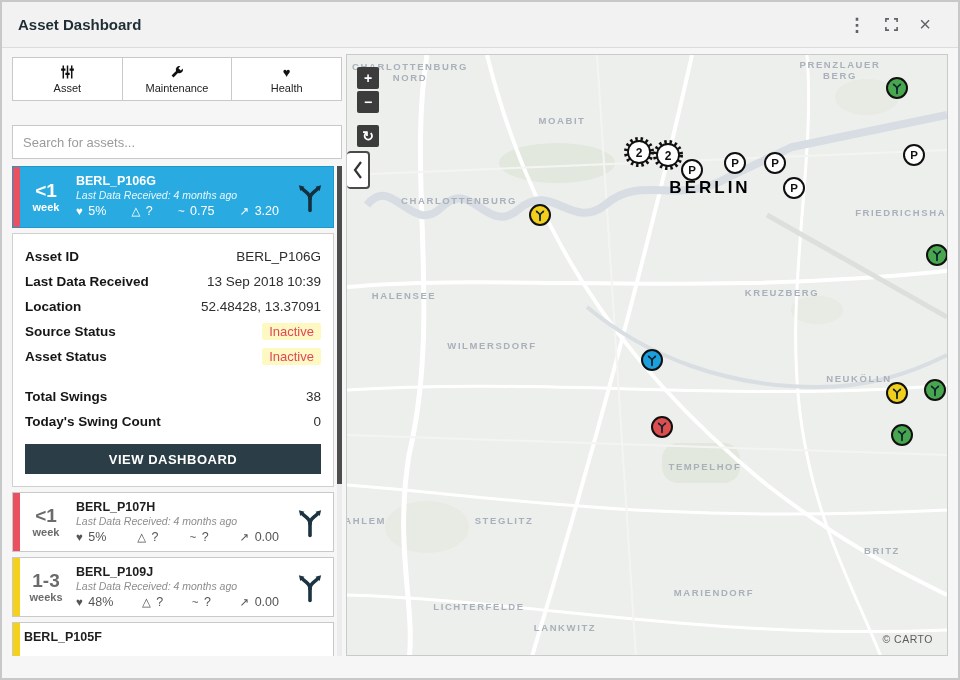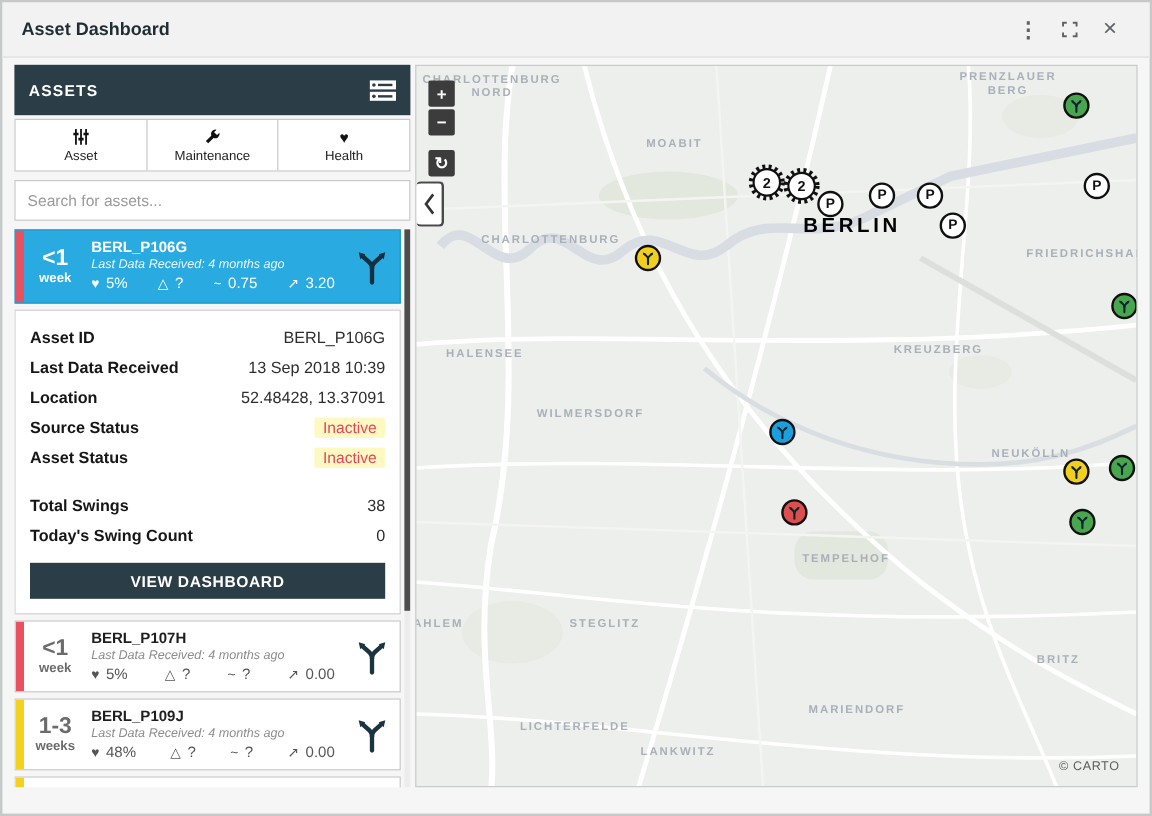--- a/index.html
+++ b/index.html
@@ -20,21 +20,21 @@
 
   
   .assets-bar { height:42px; background:#2b3d46; color:#fff; display:flex; align-items:center; padding:0 12px; }
   .assets-title { flex:1; font-size:13px; font-weight:bold; letter-spacing:1px; }
   .assets-listic { cursor:pointer; display:flex; }
   .tabs { margin-top:3px; display:flex; height:44px; background:#fff; border:1px solid #c9c9c9; }
   .tab { flex:1; display:flex; flex-direction:column; align-items:center; justify-content:center; gap:2px; cursor:pointer; border-right:1px solid #c9c9c9; }
   .tab:last-child { border-right:none; }
   .tab-label { font-size:11px; color:#222; }
   .tab-ic { height:15px; display:flex; align-items:center; color:#111; font-size:13px; }
-  .search-wrap { margin-top:7px; }
+  .search-wrap { margin-top:24px; }
   .search-wrap input { width:100%; height:34px; border:1px solid #c9c9c9; padding:0 10px; font-size:13px; font-family:"Liberation Sans",sans-serif; color:#333; background:#fff; outline:none; }
   .search-wrap input::placeholder { color:#9b9b9b; }
   .list { flex:1; margin-top:7px; position:relative; overflow:hidden; padding-right:8px; }
 
   
   .card { background:#fff; border:1px solid #c9c9c9; display:flex; height:60px; margin-bottom:5px; position:relative; overflow:hidden; cursor:pointer; }
   .card.selected { background:#29aae1; border-color:#2096c9; height:62px; color:#fff; }
   .sev { width:7px; flex:0 0 7px; }
   .sev-red { background:#e95160; }
   .sev-yellow { background:#f4d11f; }
@@ -92,33 +92,20 @@
       <svg width="15" height="15" viewBox="0 0 24 24" fill="none" stroke="#5f6368" stroke-width="2.6">
         <path d="M3 8V3h5M16 3h5v5M21 16v5h-5M8 21H3v-5"></path>
       </svg>
     </div>
     <div class="hdr-ic close-x">×</div>
   </div>
 
   <div class="main">
 
     <div class="sidebar">
-      <div class="assets-bar">
-        <div class="assets-title">ASSETS</div>
-        <div class="assets-listic">
-          <svg width="22" height="19" viewBox="0 0 22 19">
-            <rect x="0" y="1" width="22" height="7.5" fill="#fff"></rect>
-            <circle cx="3.6" cy="4.8" r="1.5" fill="#2b3d46"></circle>
-            <rect x="7" y="3.8" width="12" height="2" fill="#2b3d46"></rect>
-            <rect x="0" y="10.5" width="22" height="7.5" fill="#fff"></rect>
-            <circle cx="3.6" cy="14.3" r="1.5" fill="#2b3d46"></circle>
-            <rect x="7" y="13.3" width="12" height="2" fill="#2b3d46"></rect>
-          </svg>
-        </div>
-      </div>
 
       <div class="tabs">
         <div class="tab">
           <span class="tab-ic">
             <svg width="15" height="14" viewBox="0 0 16 14" stroke="#111" stroke-width="1.6">
               <path d="M3.5 0v14M8 0v14M12.5 0v14"></path>
               <path d="M1.2 4.5h4.6M5.7 9h4.6M10.2 4.5h4.6" stroke-width="2.4"></path>
             </svg>
           </span>
           <span class="tab-label">Asset</span>

